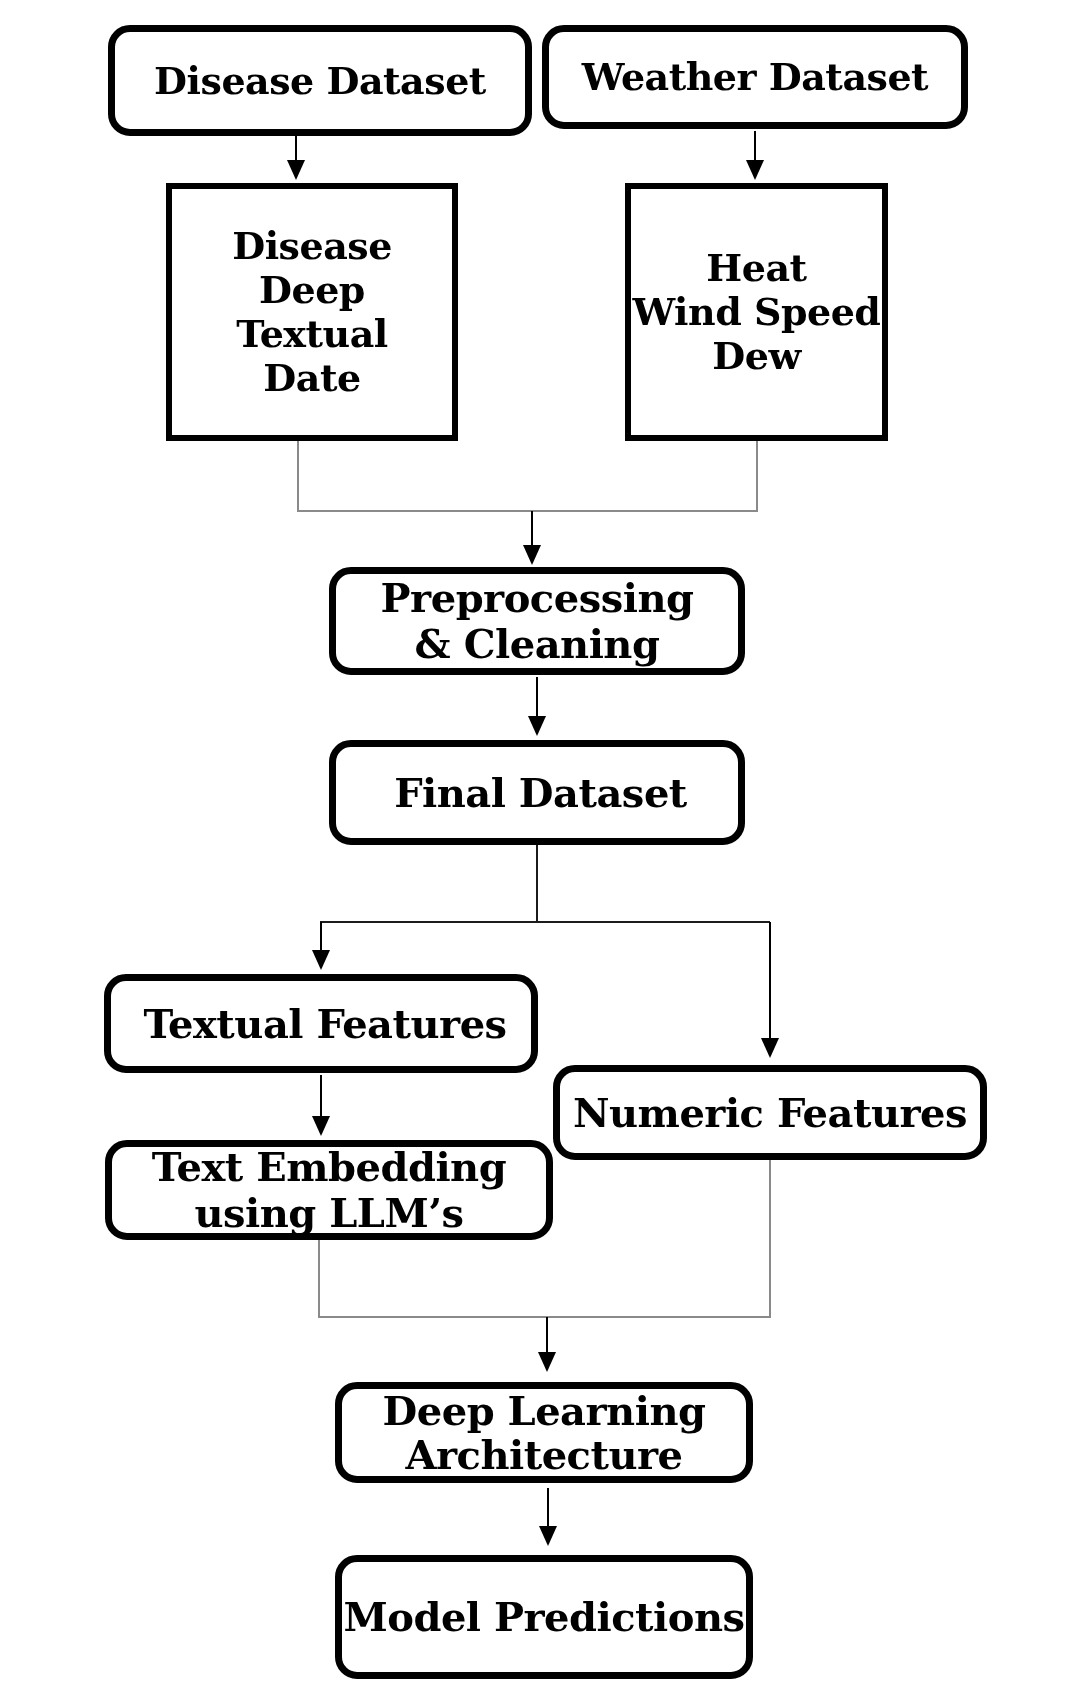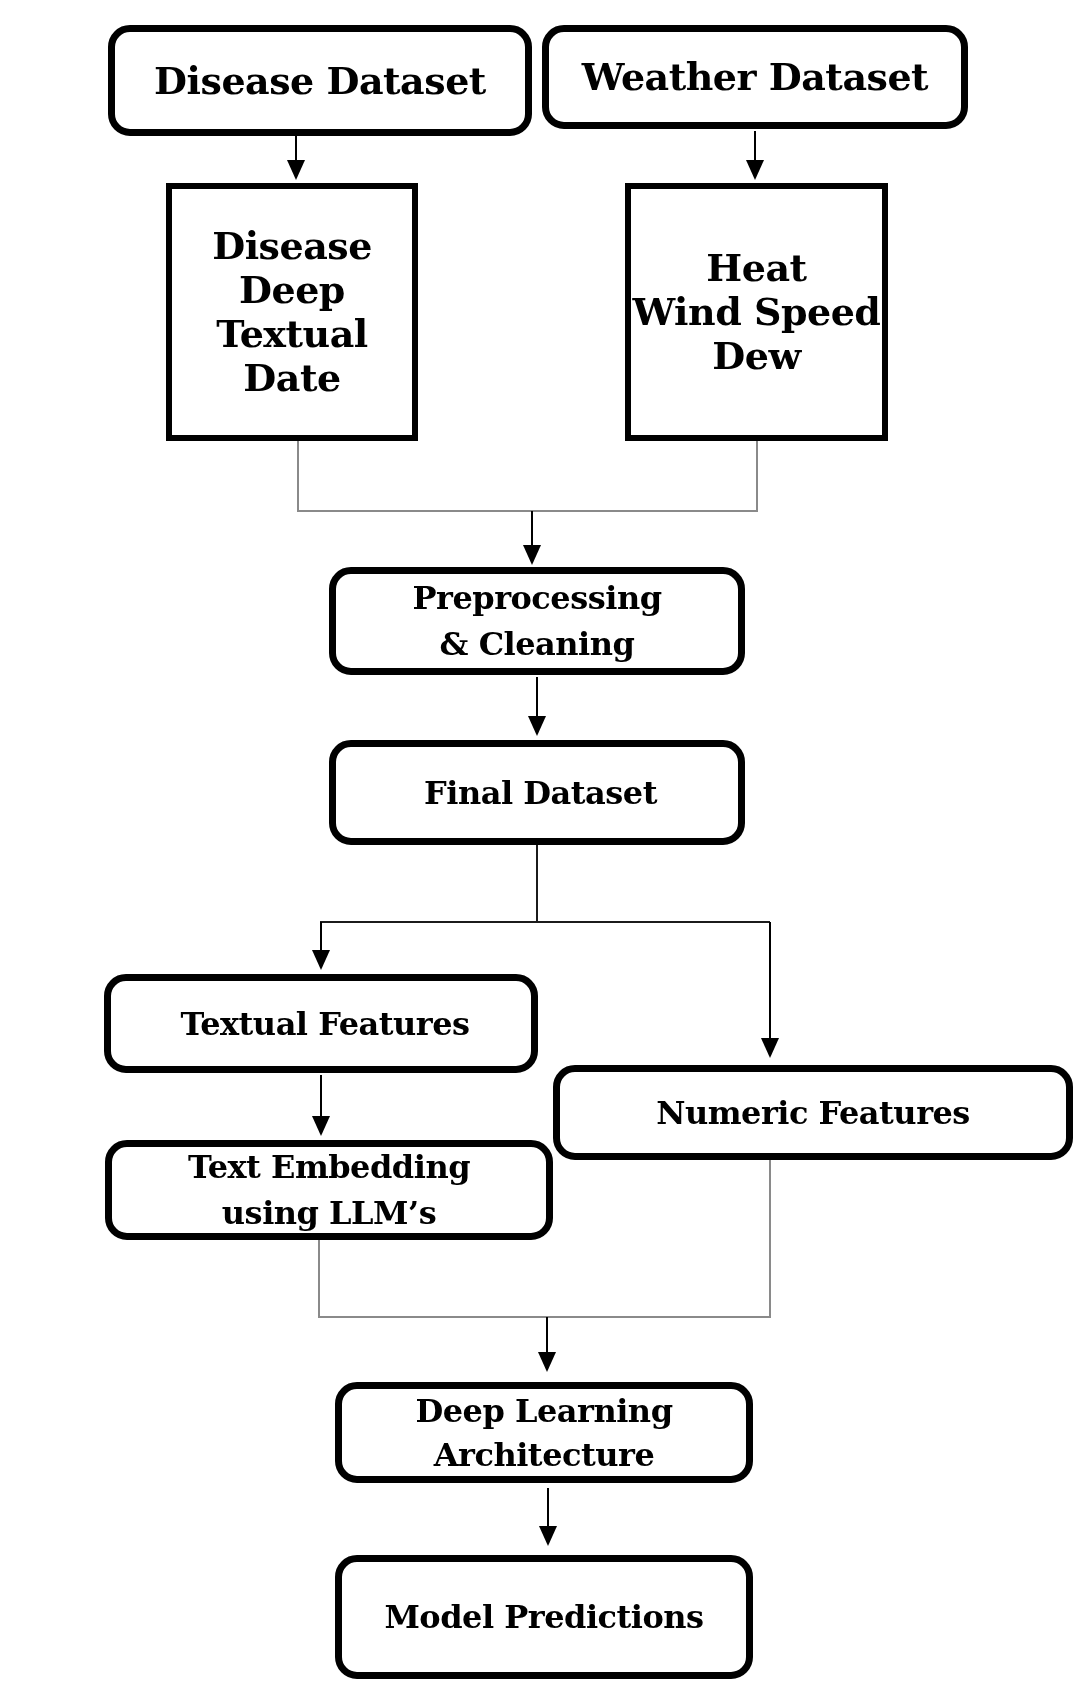--- a/index.html
+++ b/index.html
@@ -20,21 +20,21 @@
     box-sizing: border-box;
     background: #ffffff;
     border: 7px solid #000000;
     display: flex;
     flex-direction: column;
     align-items: center;
     justify-content: center;
     text-align: center;
     color: #000000;
     font-weight: 700;
-    font-size: 32px;
+    font-size: 40px;
     line-height: 46px;
     letter-spacing: -0.5px;
   }
   .node.rounded { border-radius: 22px; }
   .node.rect { border-width: 6px; border-radius: 0; }
   .node .line { display: block; white-space: nowrap; }
   .fields { font-size: 38px; line-height: 44px; }
   .toprow { font-size: 38px; }
   .vline, .hline {
     position: absolute;
@@ -68,21 +68,21 @@
   <div class="node rounded toprow" style="left:542px; top:25px; width:426px; height:104px;">
     <span class="line">Weather Dataset</span>
   </div>
 
   <div class="astem" style="left:295px; top:131px; height:32px;"></div>
   <div class="ahead" style="left:287px; top:160px;"></div>
 
   <div class="astem" style="left:754px; top:131px; height:32px;"></div>
   <div class="ahead" style="left:746px; top:160px;"></div>
 
-  <div class="node rect fields" style="left:166px; top:183px; width:252px; height:258px;">
+  <div class="node rect fields" style="left:166px; top:183px; width:292px; height:258px;">
     <span class="line">Disease</span>
     <span class="line">Deep</span>
     <span class="line">Textual</span>
     <span class="line">Date</span>
   </div>
   <div class="node rect fields" style="left:625px; top:183px; width:263px; height:258px;">
     <span class="line">Heat</span>
     <span class="line">Wind Speed</span>
     <span class="line">Dew</span>
   </div>
@@ -109,21 +109,21 @@
   <div class="hline dark" style="left:320px; top:921px; width:450px;"></div>
   <div class="astem" style="left:320px; top:922px; height:30px;"></div>
   <div class="ahead" style="left:312px; top:950px;"></div>
   <div class="astem" style="left:769px; top:922px; height:118px;"></div>
   <div class="ahead" style="left:761px; top:1038px;"></div>
 
   <div class="node rounded" style="left:104px; top:974px; width:434px; height:99px;padding-left:8px;">
     <span class="line">Textual Features</span>
   </div>
 
-  <div class="node rounded" style="left:553px; top:1065px; width:520px; height:95px;justify-content:center;">
+  <div class="node rounded" style="left:553px; top:1065px; width:434px; height:95px;justify-content:center;">
     <span class="line">Numeric Features</span>
   </div>
 
   <div class="astem" style="left:320px; top:1075px; height:44px;"></div>
   <div class="ahead" style="left:312px; top:1116px;"></div>
 
   <div class="node rounded" style="left:105px; top:1140px; width:448px; height:100px;">
     <span class="line">Text Embedding</span>
     <span class="line">using LLM’s</span>
   </div>

